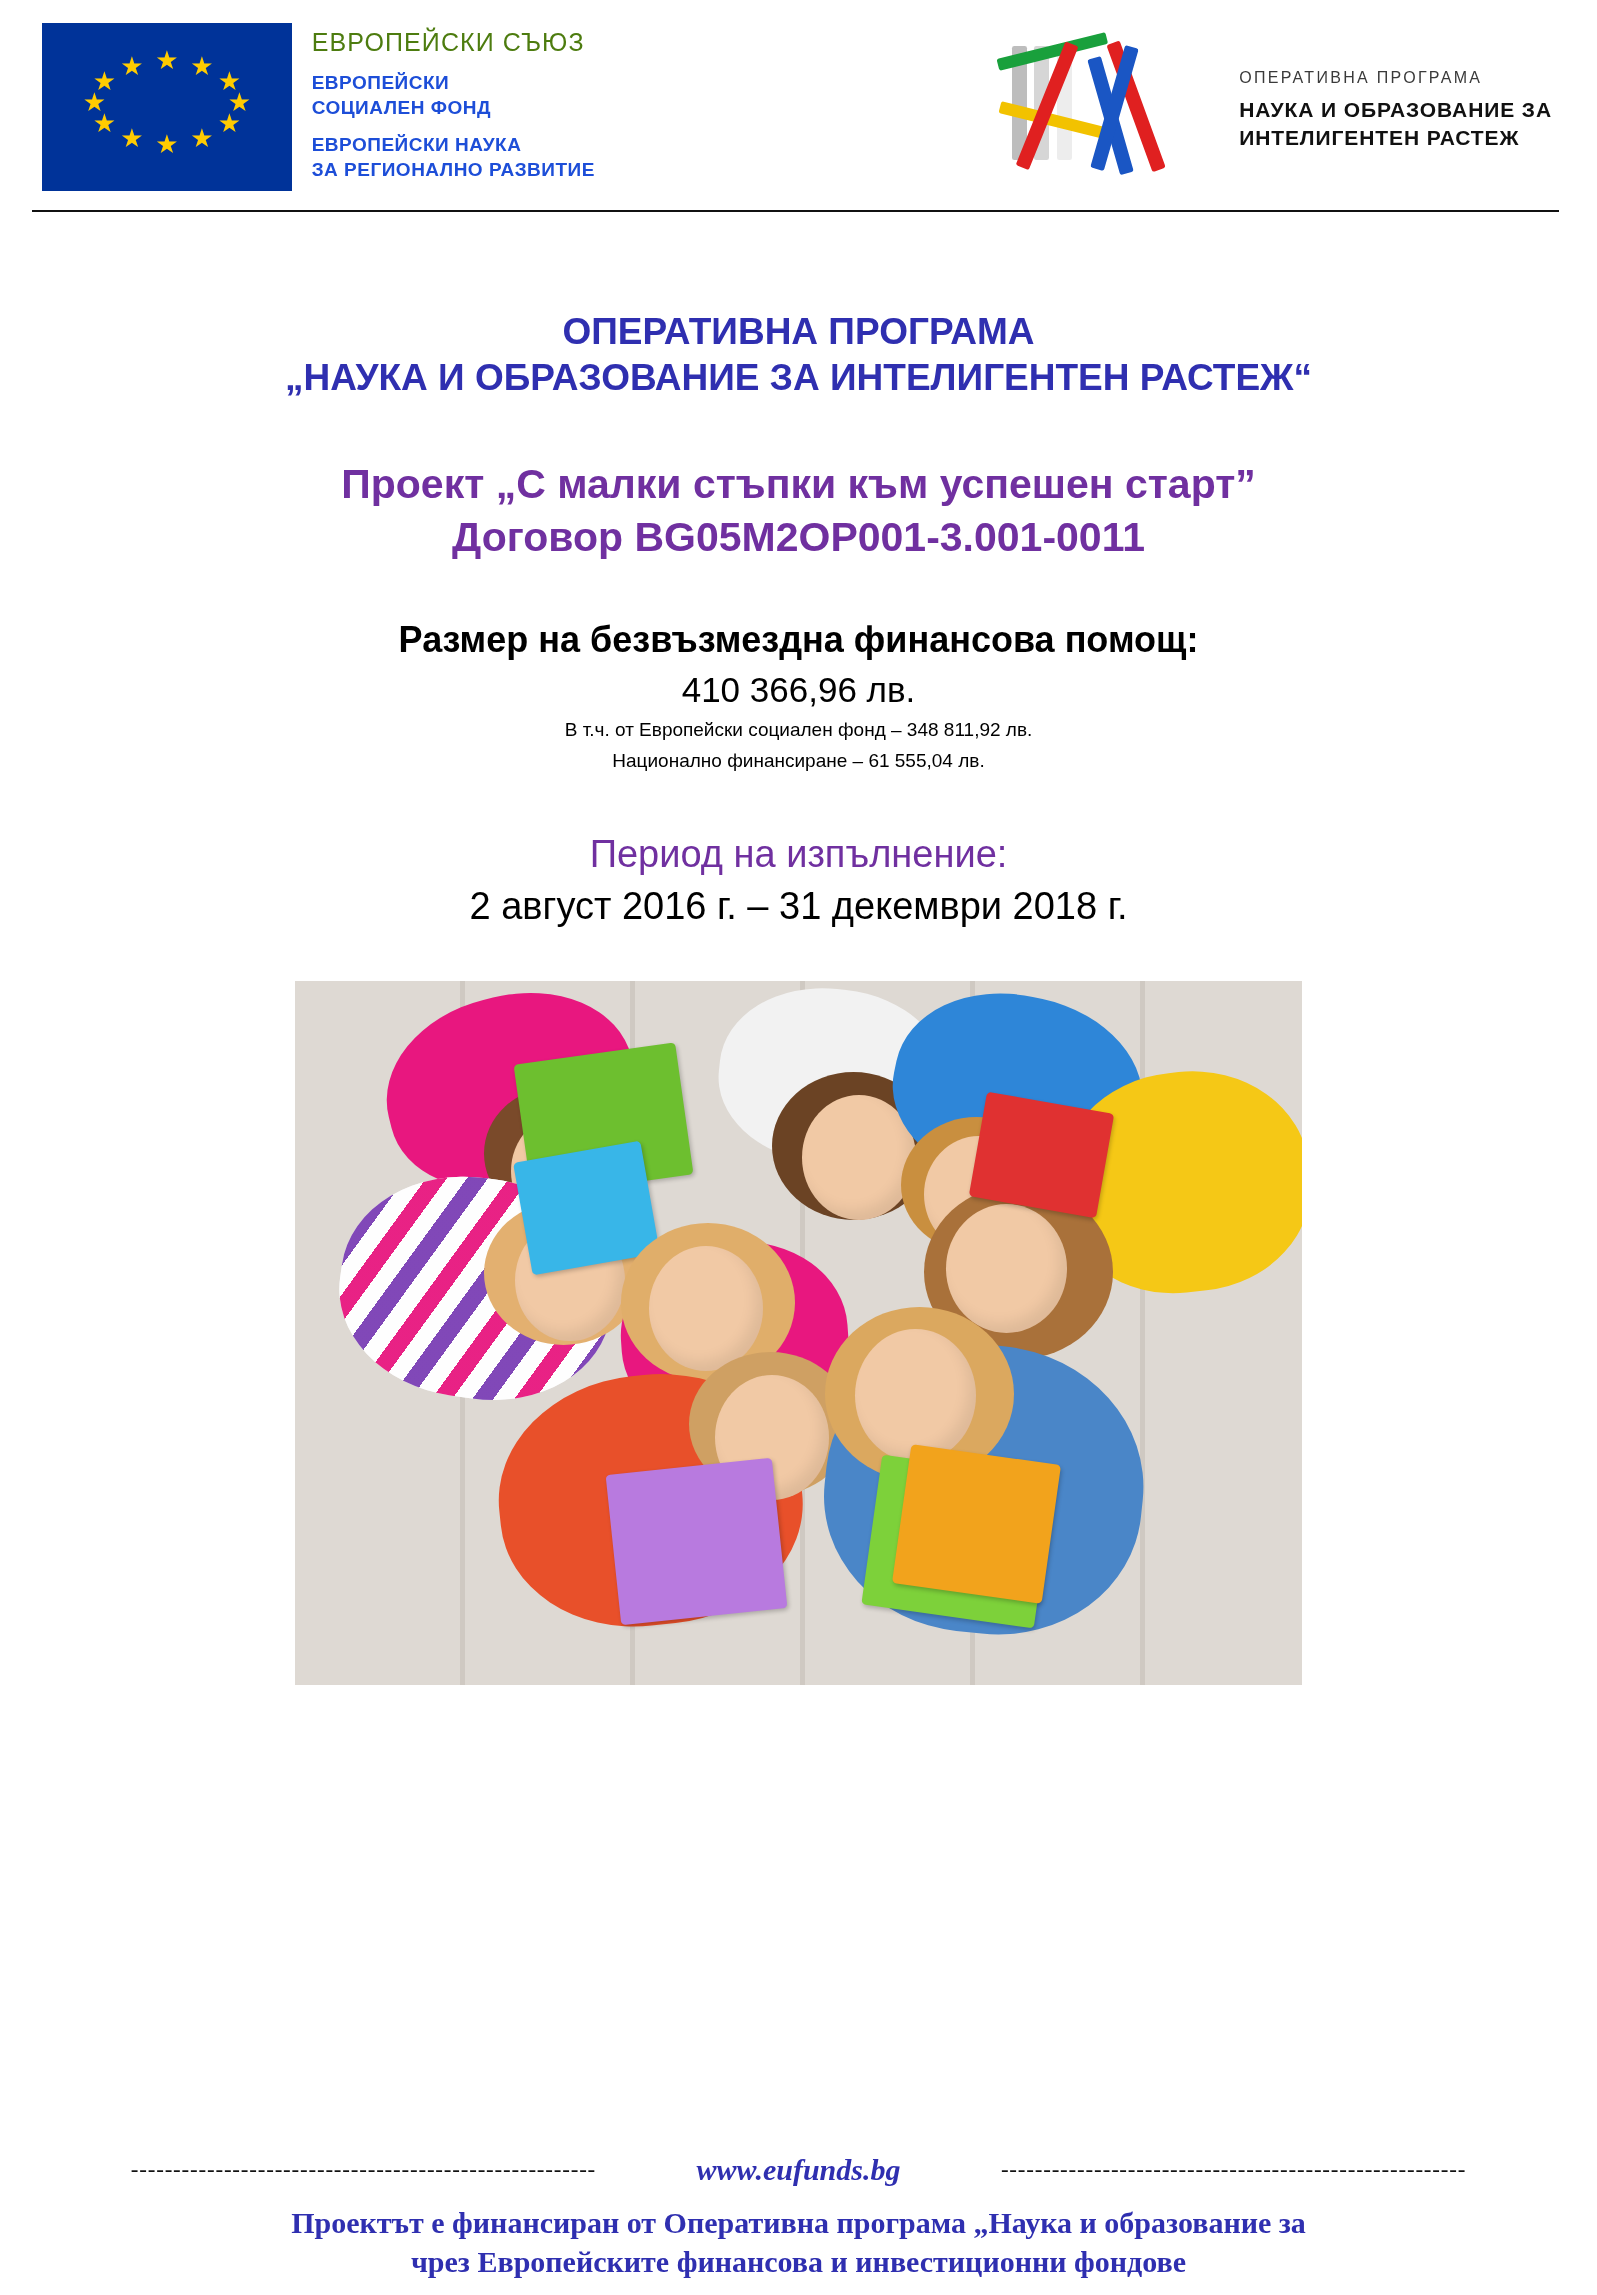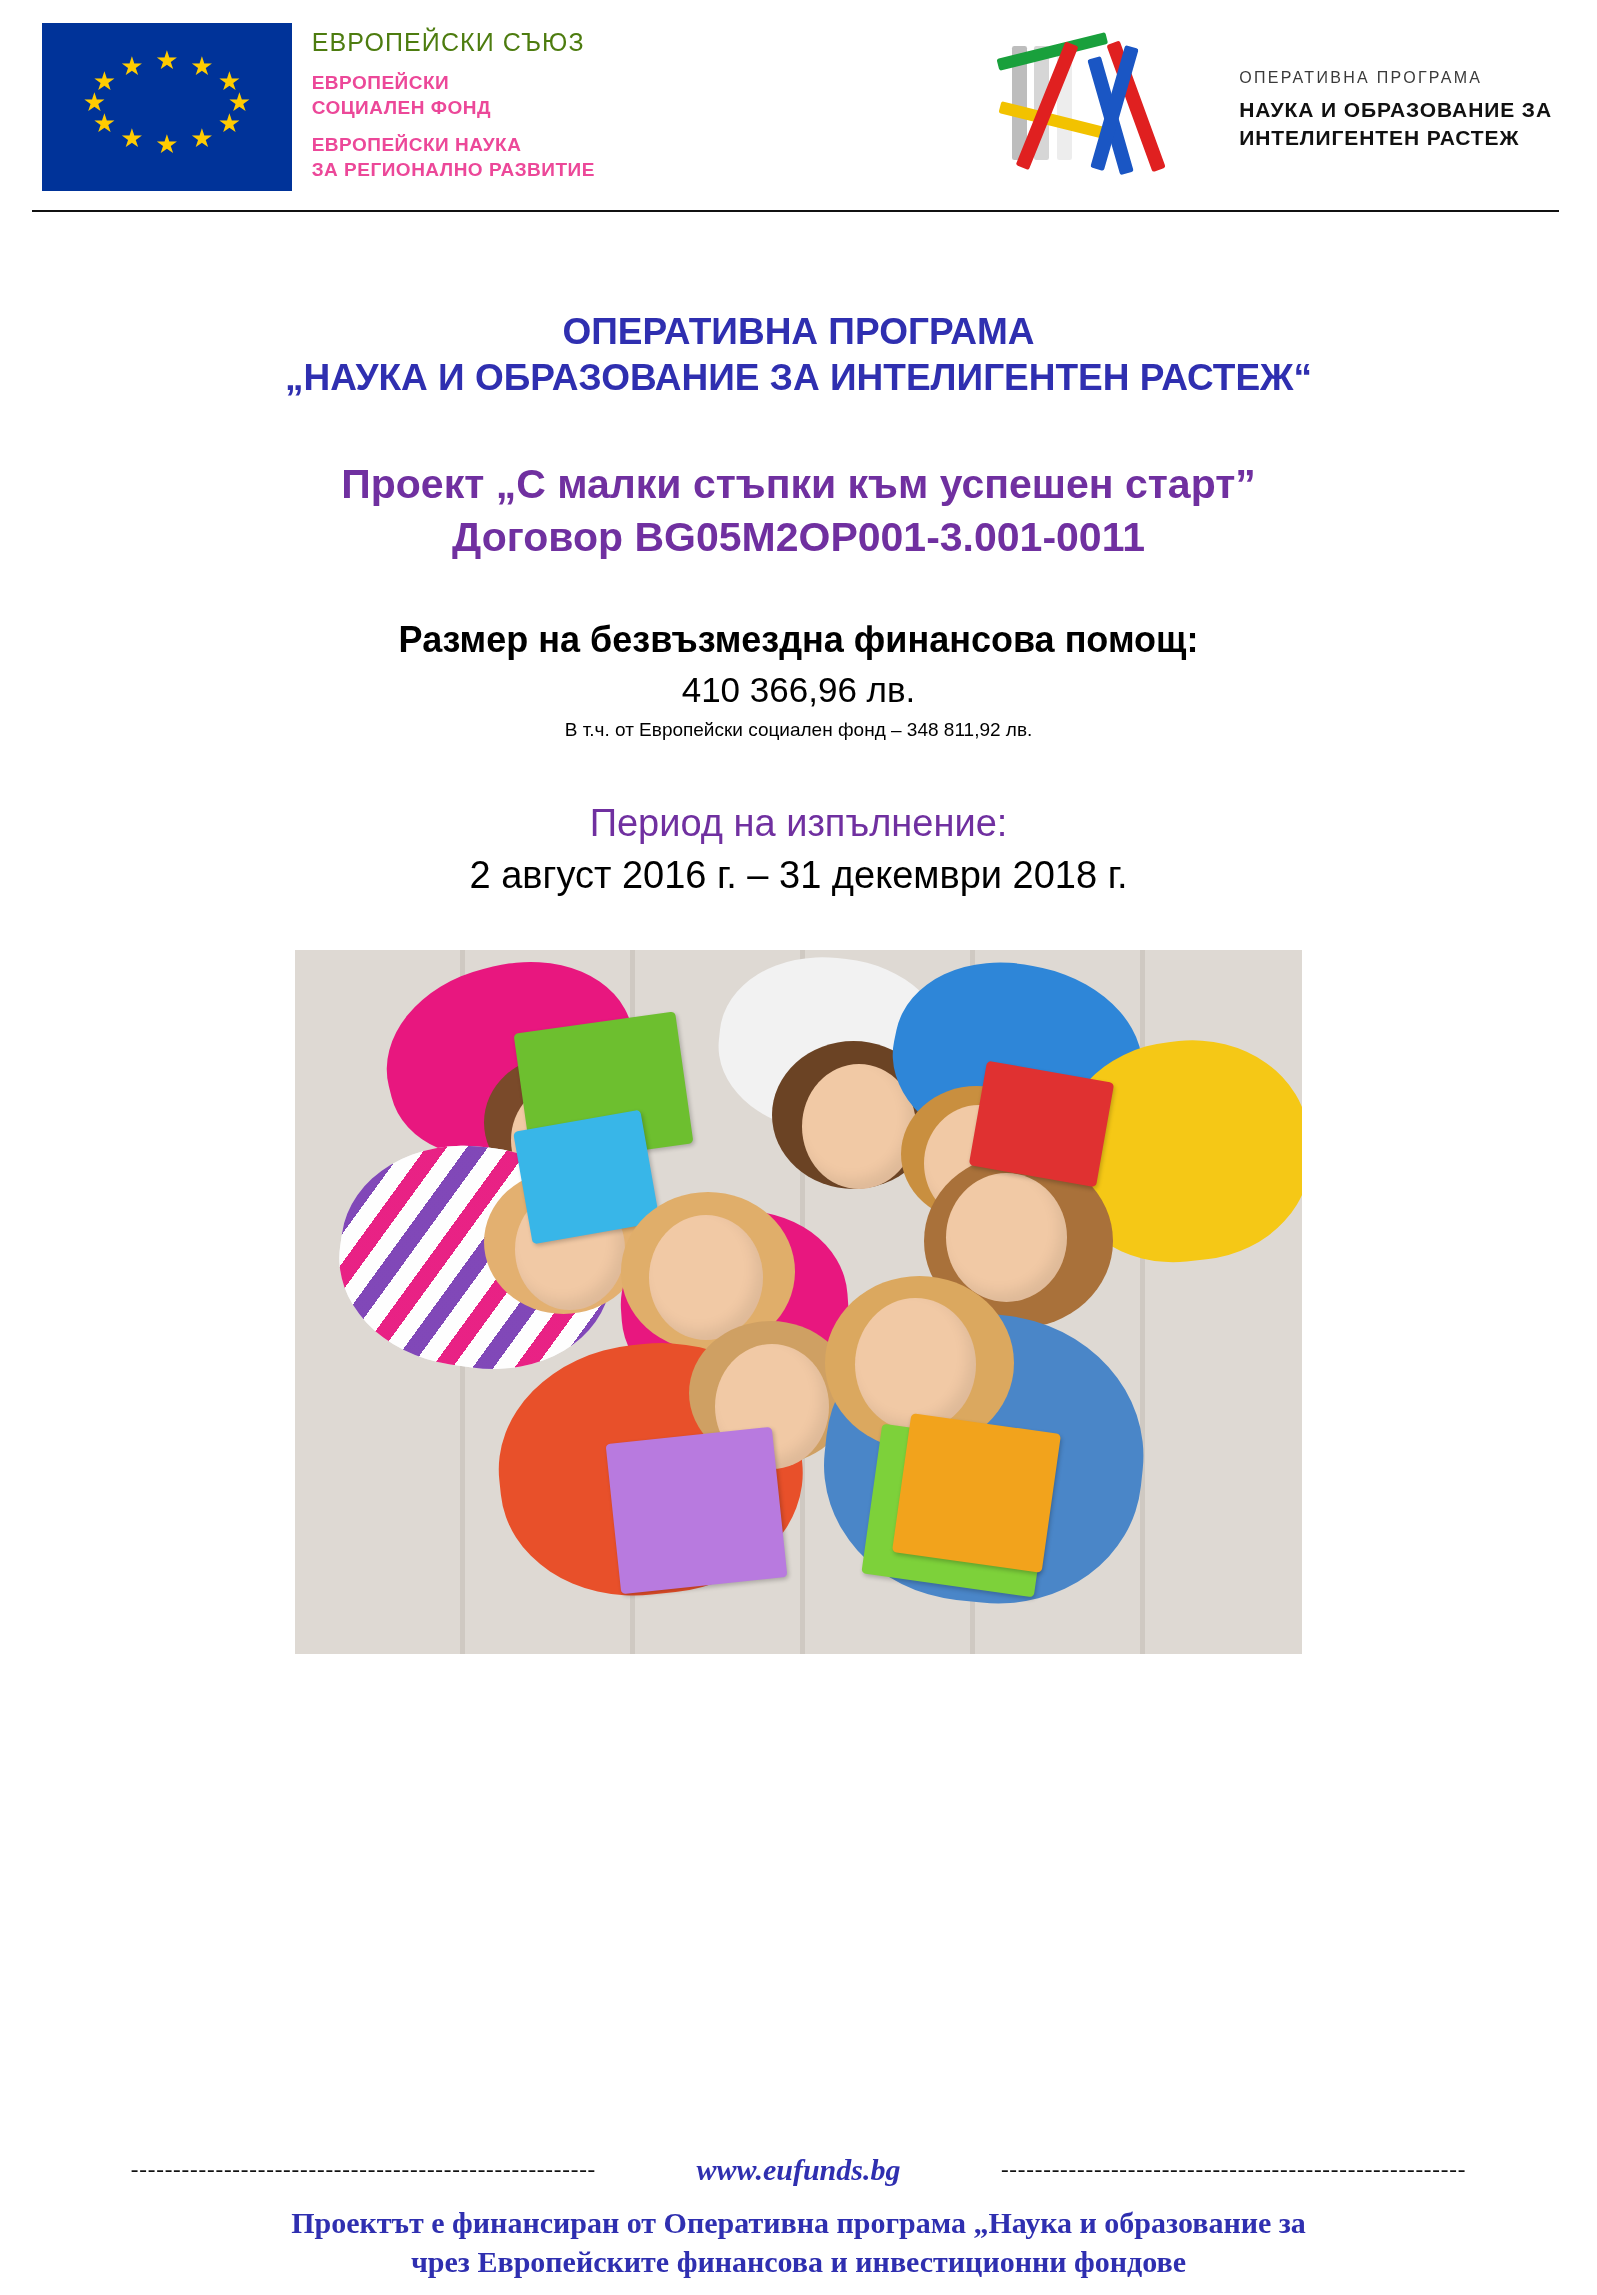--- a/index.html
+++ b/index.html
@@ -54,21 +54,21 @@
     font-size: 25px;
     font-weight: normal;
     letter-spacing: 1.1px;
     color: #4d7c0f;
     margin-bottom: 13.6px;
   }
   .eu-text .line {
     font-size: 19px;
     font-weight: bold;
     letter-spacing: 0.5px;
-    color: #ec4899;
+    color: #1d4ed8;
     line-height: 1.32;
   }
   .eu-text .gap {
     height: 12px;
   }
 
   .op-block {
     display: flex;
     align-items: center;
     gap: 19.7px;
@@ -294,20 +294,21 @@
   </div>
 
   <div class="project-title">
     <div>Проект „С малки стъпки към успешен старт”</div>
     <div>Договор  BG05M2OP001-3.001-0011</div>
   </div>
 
   <div class="grant-label">Размер на безвъзмездна финансова помощ:</div>
   <div class="grant-amount">410 366,96 лв.</div>
   <div class="grant-line">В т.ч. от Европейски социален фонд – 348 811,92 лв.</div>
+  <div class="grant-line">Национално финансиране – 61 555,04 лв.</div>
 
   <div class="period-label">Период на изпълнение:</div>
   <div class="period-value">2 август 2016 г. – 31 декември 2018 г.</div>
 
   <div class="photo-wrap">
     <div class="floor"></div>
 
     <div class="kid" style="left:91px;top:15px;width:250px;height:189px;background:#e8177f;transform:rotate(-14deg);"></div>
     <div class="hair" style="left:189px;top:106px;width:144px;height:133px;background:#7a4a2a;"></div>
     <div class="head" style="left:216px;top:133px;width:106px;height:114px;"></div>

